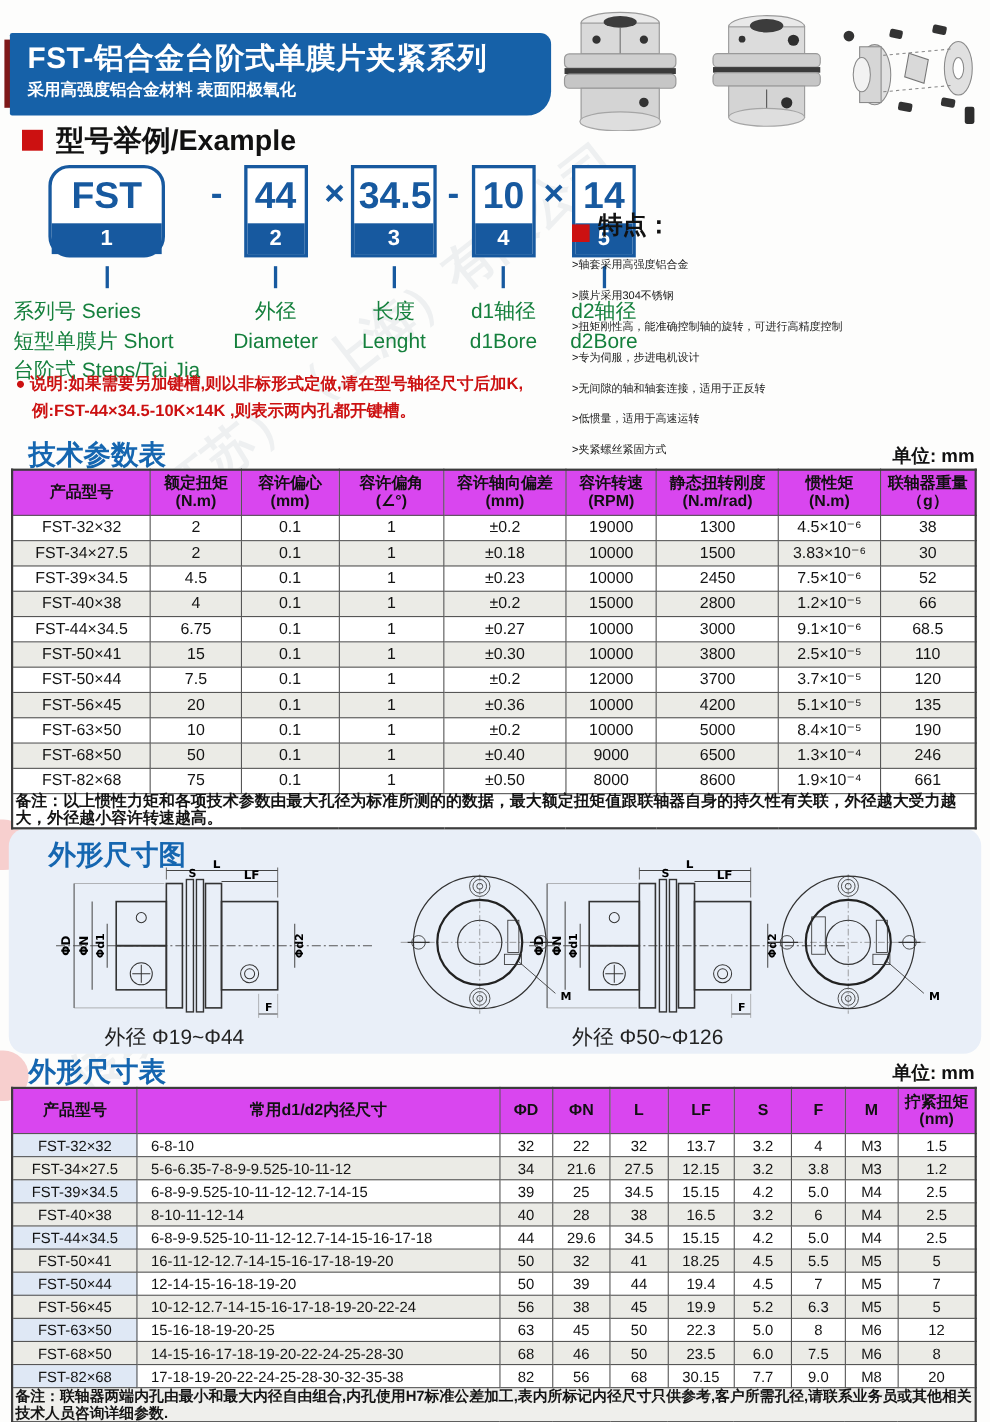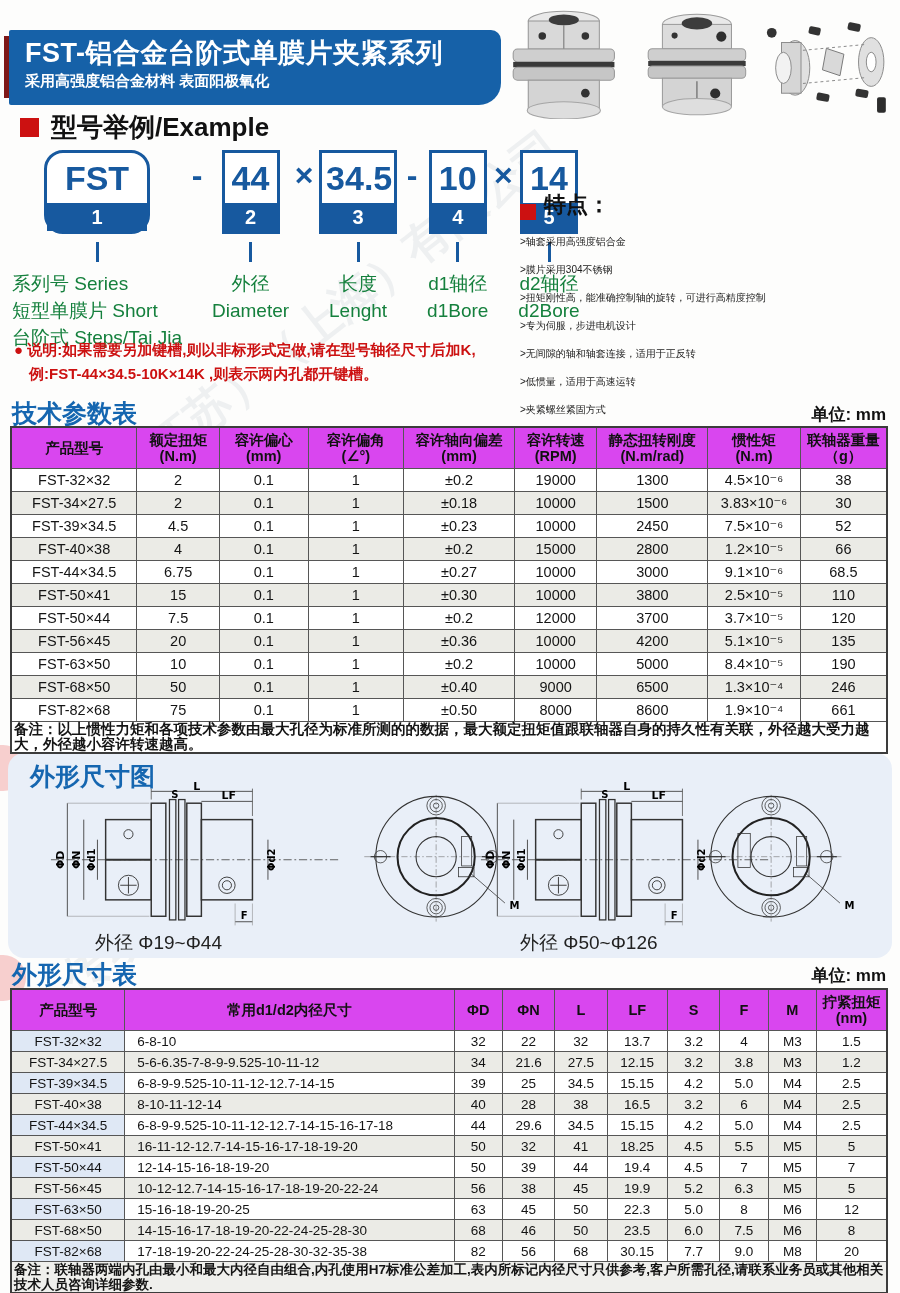--- a/index.html
+++ b/index.html
@@ -33,21 +33,21 @@
   .keynote{position:absolute;left:14px;top:338px;color:#cc1111;font-weight:bold;font-size:15px;line-height:24px;z-index:2;}
   .keynote .l2{padding-left:15px;}
   
   .features{position:absolute;left:520px;top:190px;width:378px;z-index:2;}
   .features .head{display:flex;align-items:flex-end;margin-bottom:8px;}
   .features .head .redsq{width:16px;height:16px;margin-right:8px;}
   .features .head .txt{font-size:22px;font-weight:bold;}
   .features ul{list-style:none;margin:0;padding:0;}
   .features li{font-size:10px;font-weight:normal;line-height:28px;color:#1a1a1a;}
   
-  .blue-title{position:absolute;color:#1566b0;font-size:25px;font-weight:bold;z-index:2;}
+  .blue-title{position:absolute;color:#1566b0;font-size:25px;font-weight:bold;z-index:2;margin-left:14px;}
   .unit{position:absolute;font-size:17px;font-weight:bold;color:#111;z-index:2;}
   
   table.dt{position:absolute;left:10px;width:878px;border-collapse:collapse;background:#fff;
            border:2px solid #3c3c3c;table-layout:fixed;z-index:2;}
   table.dt th{background:#d946ef;border:1px solid #565656;font-size:14.5px;font-weight:bold;
               line-height:16px;padding:4px 0;color:#111;}
   table.dt td{border:1px solid #565656;text-align:center;color:#141414;}
   #tech-table td{font-size:14.5px;height:22px;padding:0 2px;}
   #tech-table tbody tr:nth-child(even){background:#ebebe6;}
   #dim-table td{font-size:13.5px;height:20px;padding:0 2px;}

